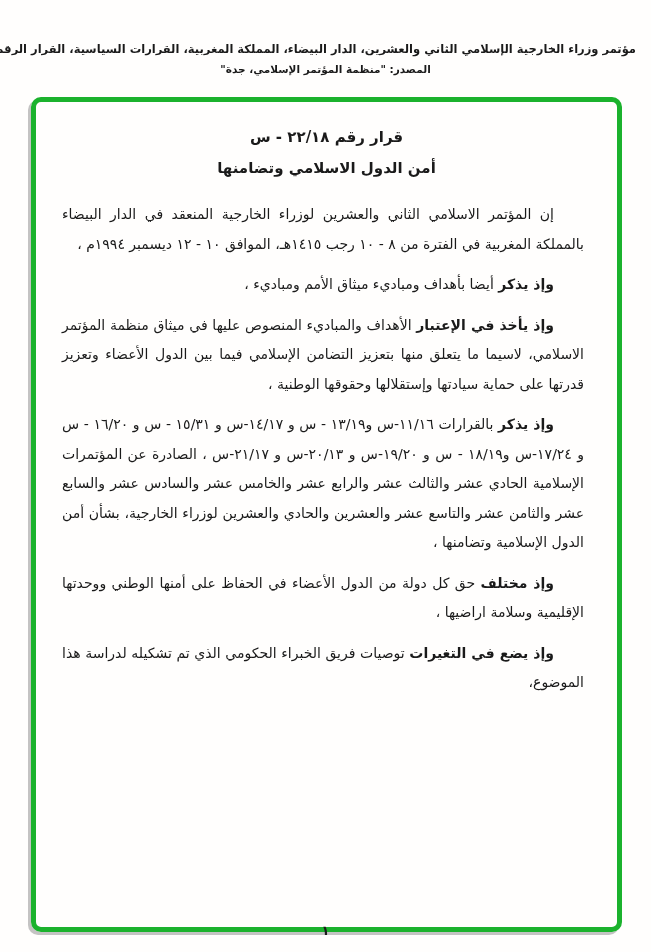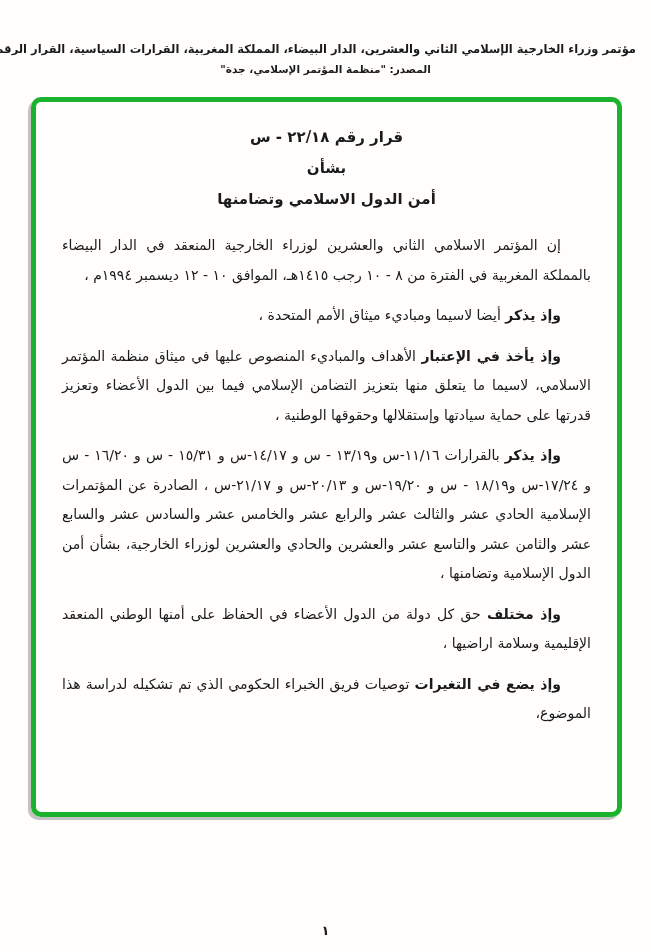--- a/index.html
+++ b/index.html
@@ -32,21 +32,21 @@
   }
   .header .source {
     font-size: 10.5px;
     margin-top: 7px;
   }
   .doc-box {
     position: absolute;
     left: 31px;
     top: 97px;
     width: 591px;
-    height: 720px;
+    height: 835px;
     box-sizing: border-box;
     border: 5px solid var(--green, #1bb22d);
     border-radius: 10px;
     box-shadow: -3px 3px 0 rgba(125,125,125,0.45);
     padding: 20px 26px 16px 26px;
     overflow: hidden;
     direction: rtl;
   }
   .title-block {
     text-align: center;
@@ -54,21 +54,21 @@
     font-size: 15px;
     margin-bottom: 16px;
   }
   .title-block .t-line {
     line-height: 31px;
   }
   .title-block .t-line.subject {
     letter-spacing: 3px;
   }
   .body-text p {
-    margin: 0 0 11px 0;
+    margin: 0 7px 11px 0;
     font-size: 14px;
     line-height: 29.5px;
     text-align: justify;
     text-indent: 30px;
   }
   .body-text .lead {
     font-weight: bold;
   }
   .page-number {
     position: absolute;
@@ -86,29 +86,28 @@
 <div class="page">
 
   <div class="header">
     <div class="citation">مؤتمر وزراء الخارجية الإسلامي الثاني والعشرين، الدار البيضاء، المملكة المغربية، القرارات السياسية، القرار الرقم ٢٢/١٨-س</div>
     <div class="source">المصدر: "منظمة المؤتمر الإسلامي، جدة"</div>
   </div>
 
   <div class="doc-box">
     <div class="title-block">
       <div class="t-line">قرار رقم ٢٢/١٨ - س</div>
-      <div class="t-line subject">بشأن</div>
       <div class="t-line">أمن الدول الاسلامي وتضامنها</div>
     </div>
 
     <div class="body-text">
       <p><span class="lead"></span><span>إن المؤتمر الاسلامي الثاني والعشرين لوزراء الخارجية المنعقد في الدار البيضاء بالمملكة المغربية في الفترة من ٨ - ١٠ رجب ١٤١٥هـ، الموافق ١٠ - ١٢ ديسمبر ١٩٩٤م ،</span></p>
-      <p><span class="lead">وإذ يذكر</span><span> أيضا لاسيما ومباديء ميثاق الأمم المتحدة ،</span></p>
+      <p><span class="lead">وإذ يذكر</span><span> أيضا بأهداف ومباديء ميثاق الأمم ومباديء ،</span></p>
       <p><span class="lead">وإذ يأخذ في الإعتبار</span><span> الأهداف والمباديء المنصوص عليها في ميثاق منظمة المؤتمر الاسلامي، لاسيما ما يتعلق منها بتعزيز التضامن الإسلامي فيما بين الدول الأعضاء وتعزيز قدرتها على حماية سيادتها وإستقلالها وحقوقها الوطنية ،</span></p>
       <p><span class="lead">وإذ يذكر</span><span> بالقرارات ١١/١٦-س و١٣/١٩ - س و ١٤/١٧-س و ١٥/٣١ - س و ١٦/٢٠ - س و ١٧/٢٤-س و١٨/١٩ - س و ١٩/٢٠-س و ٢٠/١٣-س و ٢١/١٧-س ، الصادرة عن المؤتمرات الإسلامية الحادي عشر والثالث عشر والرابع عشر والخامس عشر والسادس عشر والسابع عشر والثامن عشر والتاسع عشر والعشرين والحادي والعشرين لوزراء الخارجية، بشأن أمن الدول الإسلامية وتضامنها ،</span></p>
-      <p><span class="lead">وإذ مختلف</span><span> حق كل دولة من الدول الأعضاء في الحفاظ على أمنها الوطني المنعقد الإقليمية وسلامة اراضيها ،</span></p>
+      <p><span class="lead">وإذ مختلف</span><span> حق كل دولة من الدول الأعضاء في الحفاظ على أمنها الوطني ووحدتها الإقليمية وسلامة اراضيها ،</span></p>
       <p><span class="lead">وإذ يضع في التغيرات</span><span> توصيات فريق الخبراء الحكومي الذي تم تشكيله لدراسة هذا الموضوع،</span></p>
     </div>
   </div>
 
   <div class="page-number">١</div>
 
 </div>
 
 </body></html>

